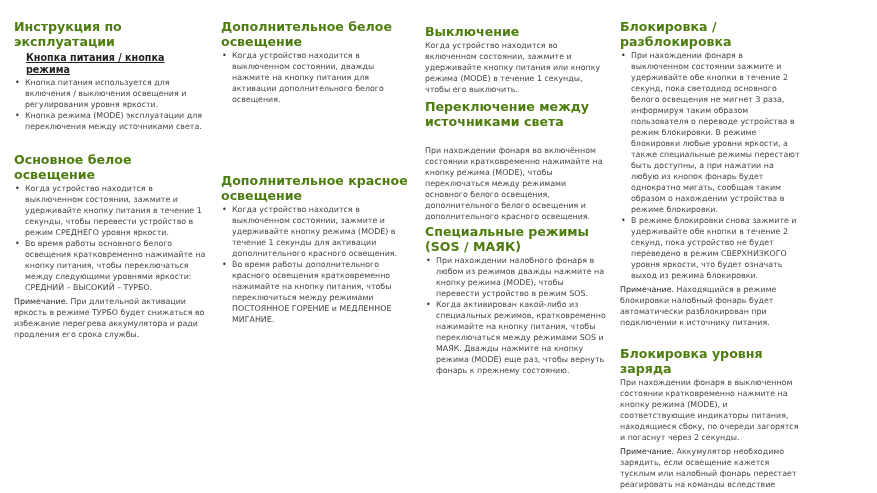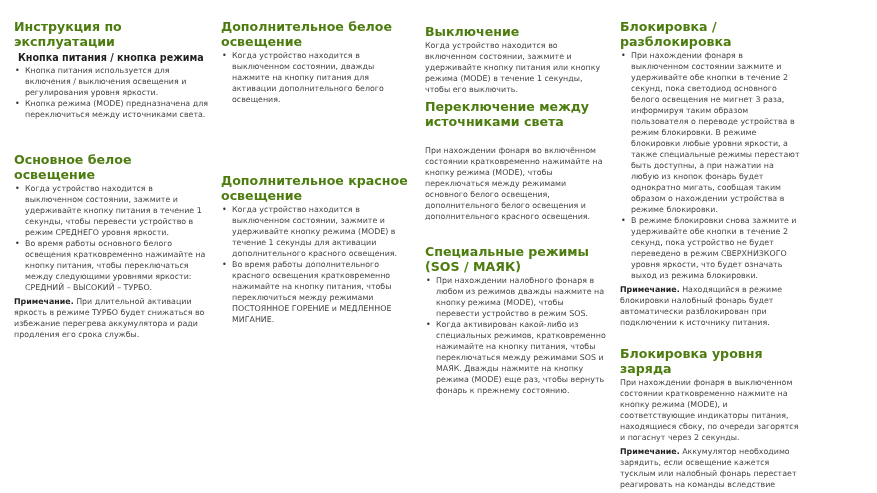--- a/index.html
+++ b/index.html
@@ -4,39 +4,39 @@
 <style>
   html, body { margin: 0; padding: 0; background: #ffffff; }
   body { width: 877px; height: 493px; position: relative; overflow: hidden;
          font-family: "DejaVu Sans", sans-serif; color: #3a3a3a; }
   .col { position: absolute; top: 0; }
   #col1 { left: 14px; width: 195px; }
   #col2 { left: 221px; width: 190px; }
   #col3 { left: 425px; width: 182px; }
   #col4 { left: 620px; width: 180px; }
   h2 { font-weight: bold; font-size: 12.6px; line-height: 15px; margin: 0; color: #4d7c0f; }
-  h3 { font-weight: bold; font-size: 9.6px; line-height: 12px; margin: 0 0 1px 4px; color: #1f1f1f; }
+  h3 { font-weight: bold; font-size: 9.6px; line-height: 12px; margin: 0 0 1px 12px; color: #1f1f1f; text-decoration: underline; }
   p, li { font-size: 7.9px; line-height: 11px; margin: 0; color: #444; }
   ul { list-style: none; margin: 1px 0 0 0; padding: 0; }
   li { position: relative; padding-left: 11px; }
   li::before { content: "•"; position: absolute; left: 1px; top: 0; color: #333; font-size: 8px; }
   .note { margin-top: 3px; }
-  .note b { color: #1f1f1f; font-weight: bold; }
+  .note b { color: #1f1f1f; font-weight: normal; }
   .sec { position: absolute; left: 0; width: 100%; }
 </style>
 </head>
 <body>
 
 <div class="col" id="col1">
   <div class="sec" style="top:19px;">
     <h2>Инструкция по эксплуатации</h2>
     <h3 style="margin-top:3px;">Кнопка питания / кнопка режима</h3>
     <ul>
       <li>Кнопка питания используется для включения / выключения освещения и регулирования уровня яркости.</li>
-      <li>Кнопка режима (MODE) предназначена для переключиться между источниками света.</li>
+      <li>Кнопка режима (MODE) эксплуатации для переключения между источниками света.</li>
     </ul>
   </div>
   <div class="sec" style="top:152px;">
     <h2>Основное белое освещение</h2>
     <ul>
       <li>Когда устройство находится в выключенном состоянии, зажмите и удерживайте кнопку питания в течение 1 секунды, чтобы перевести устройство в режим СРЕДНЕГО уровня яркости.</li>
       <li>Во время работы основного белого освещения кратковременно нажимайте на кнопку питания, чтобы переключаться между следующими уровнями яркости: СРЕДНИЙ – ВЫСОКИЙ – ТУРБО.</li>
     </ul>
     <p class="note"><b>Примечание.</b><span> При длительной активации яркость в режиме ТУРБО будет снижаться во избежание перегрева аккумулятора и ради продления его срока службы.</span></p>
   </div>
@@ -60,21 +60,21 @@
 
 <div class="col" id="col3">
   <div class="sec" style="top:24px;">
     <h2>Выключение</h2>
     <p style="margin-top:1px;">Когда устройство находится во включенном состоянии, зажмите и удерживайте кнопку питания или кнопку режима (MODE) в течение 1 секунды, чтобы его выключить.</p>
   </div>
   <div class="sec" style="top:99px;">
     <h2>Переключение между источниками света</h2>
     <p style="margin-top:16px;">При нахождении фонаря во включённом состоянии кратковременно нажимайте на кнопку режима (MODE), чтобы переключаться между режимами основного белого освещения, дополнительного белого освещения и дополнительного красного освещения.</p>
   </div>
-  <div class="sec" style="top:244px;">
+  <div class="sec" style="top:224px;">
     <h2>Специальные режимы (SOS / МАЯК)</h2>
     <ul>
       <li>При нахождении налобного фонаря в любом из режимов дважды нажмите на кнопку режима (MODE), чтобы перевести устройство в режим SOS.</li>
       <li>Когда активирован какой-либо из специальных режимов, кратковременно нажимайте на кнопку питания, чтобы переключаться между режимами SOS и МАЯК. Дважды нажмите на кнопку режима (MODE) еще раз, чтобы вернуть фонарь к прежнему состоянию.</li>
     </ul>
   </div>
 </div>
 
 <div class="col" id="col4">
   <div class="sec" style="top:19px;">

